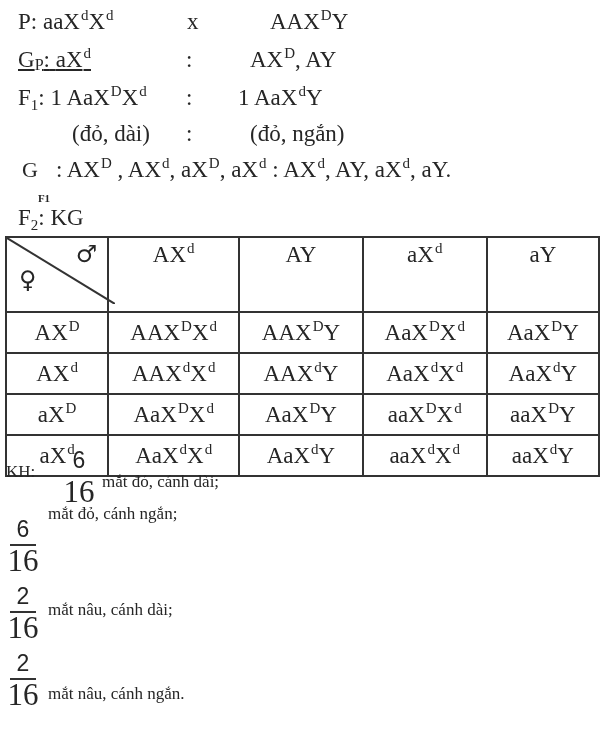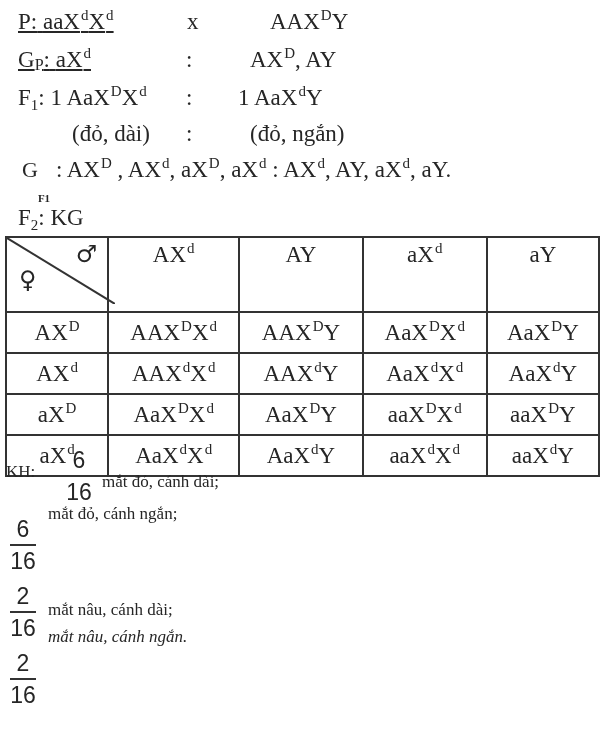--- a/index.html
+++ b/index.html
@@ -14,27 +14,27 @@
   table.punnett td { border:2px solid #333; text-align:center; font-size:23px; padding:4px; line-height:1; }
   table.punnett tr.head td { height:64px; vertical-align:top; padding-top:5px; }
   table.punnett tr.body td { height:31px; vertical-align:middle; }
   .corner { position:relative; width:106px; padding:0 !important; }
   .corner svg { position:absolute; left:0; top:0; }
   .male { position:absolute; right:10px; top:4px; font-size:24px; font-family:"DejaVu Sans",sans-serif; }
   .female { position:absolute; left:12px; top:30px; font-size:24px; font-family:"DejaVu Sans",sans-serif; }
   .frac { position:absolute; display:inline-flex; flex-direction:column; align-items:center; width:34px; }
   .frac .num { font-size:23px; line-height:24px; font-family:"Liberation Sans","DejaVu Sans",sans-serif; }
   .frac .bar { width:26px; height:1.5px; background:#333; margin:3px 0; }
-  .frac .den { font-size:23px; line-height:24px; font-family:Liberation Sans, sans-serif; }
+  .frac .den { font-size:31px; line-height:24px; font-family:Liberation Serif, serif; }
   .kh-text { position:absolute; white-space:nowrap; font-size:17px; }
 </style>
 </head>
 <body>
 
-<div class="line" style="left:18px; top:10px;text-decoration:underline;">
+<div class="line" style="left:18px; top:10px;">
   <span>P:</span>
   <span><span>aaX</span><sup>d</sup><span>X</span><sup>d</sup></span>
 </div>
 <div class="line" style="left:187px; top:10px;">x</div>
 <div class="line" style="left:270px; top:10px;"><span>AAX</span><sup>D</sup><span>Y</span></div>
 
 <div class="line" style="left:18px; top:48px;text-decoration:underline;">
   <span><span>G</span><sub style="font-size:16px;top:3px;">P</sub><span>:</span></span>
   <span><span>aX</span><sup>d</sup></span>
 </div>
@@ -127,13 +127,13 @@
     <span class="bar"></span>
     <span class="den">16</span>
 </div>
 <div class="kh-text" style="left:48px; top:600px;">mắt nâu, cánh dài;</div>
 
 <div class="frac" style="left:6px; top:651px;">
   <span class="num">2</span>
     <span class="bar"></span>
     <span class="den">16</span>
 </div>
-<div class="kh-text" style="left:48px; top:627px;font-style:italic;">mắt nâu, cánh ngắn.</div>
+<div class="kh-text" style="left:48px; top:684px;">mắt nâu, cánh ngắn.</div>
 
 </body></html>

